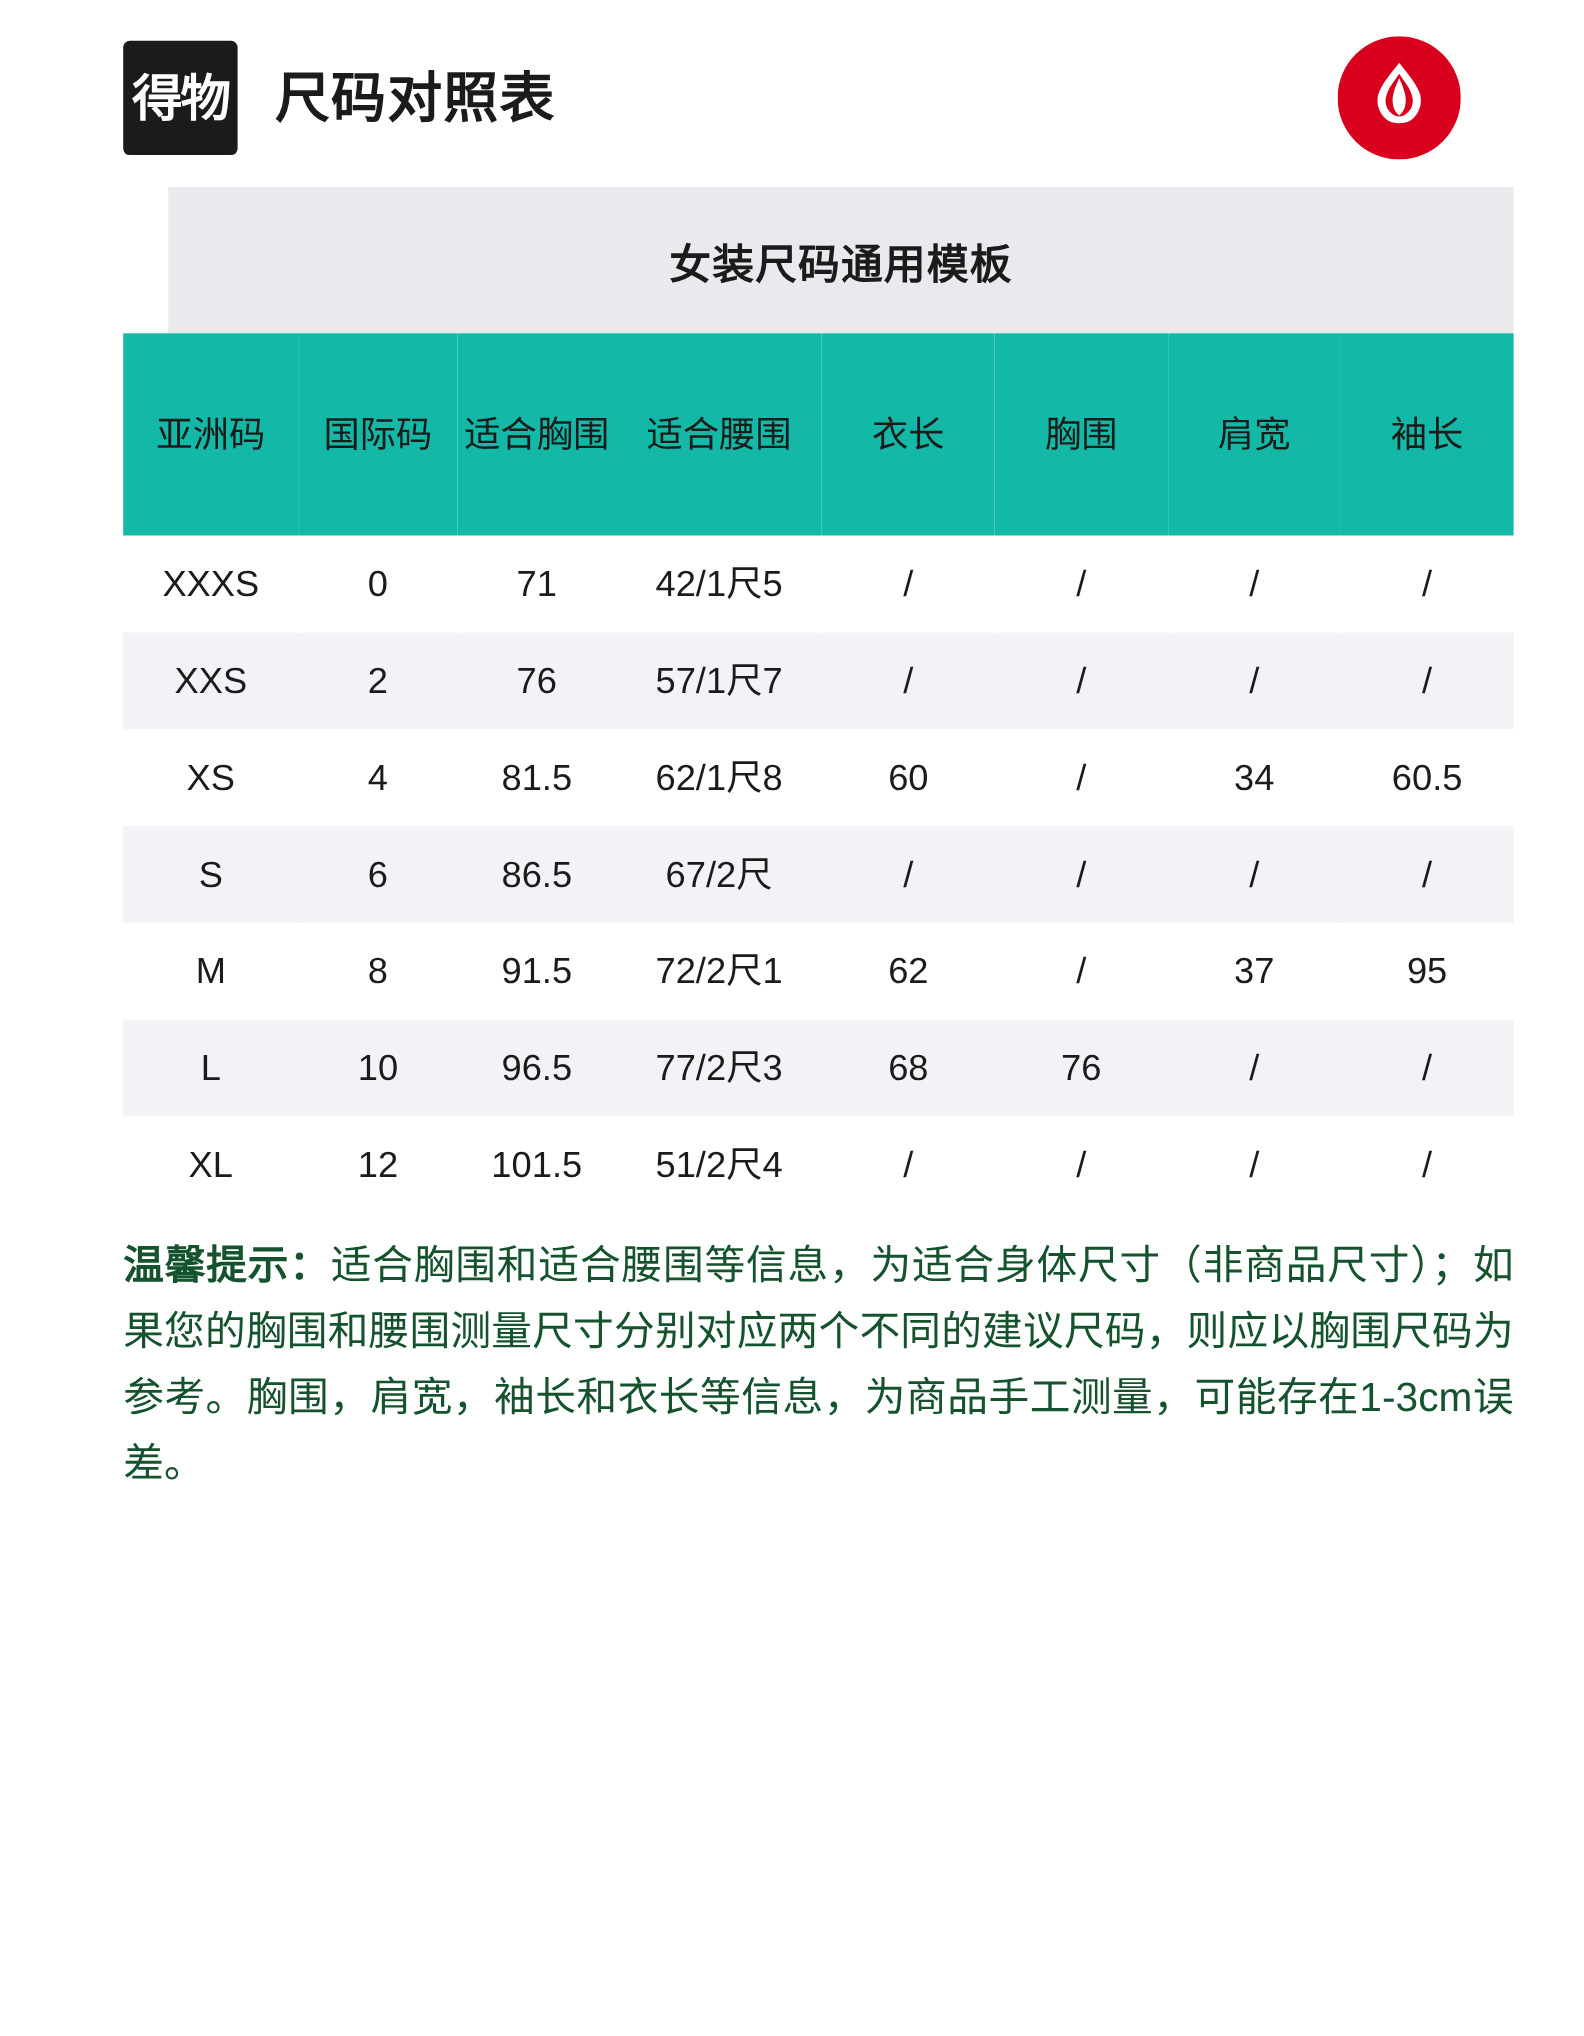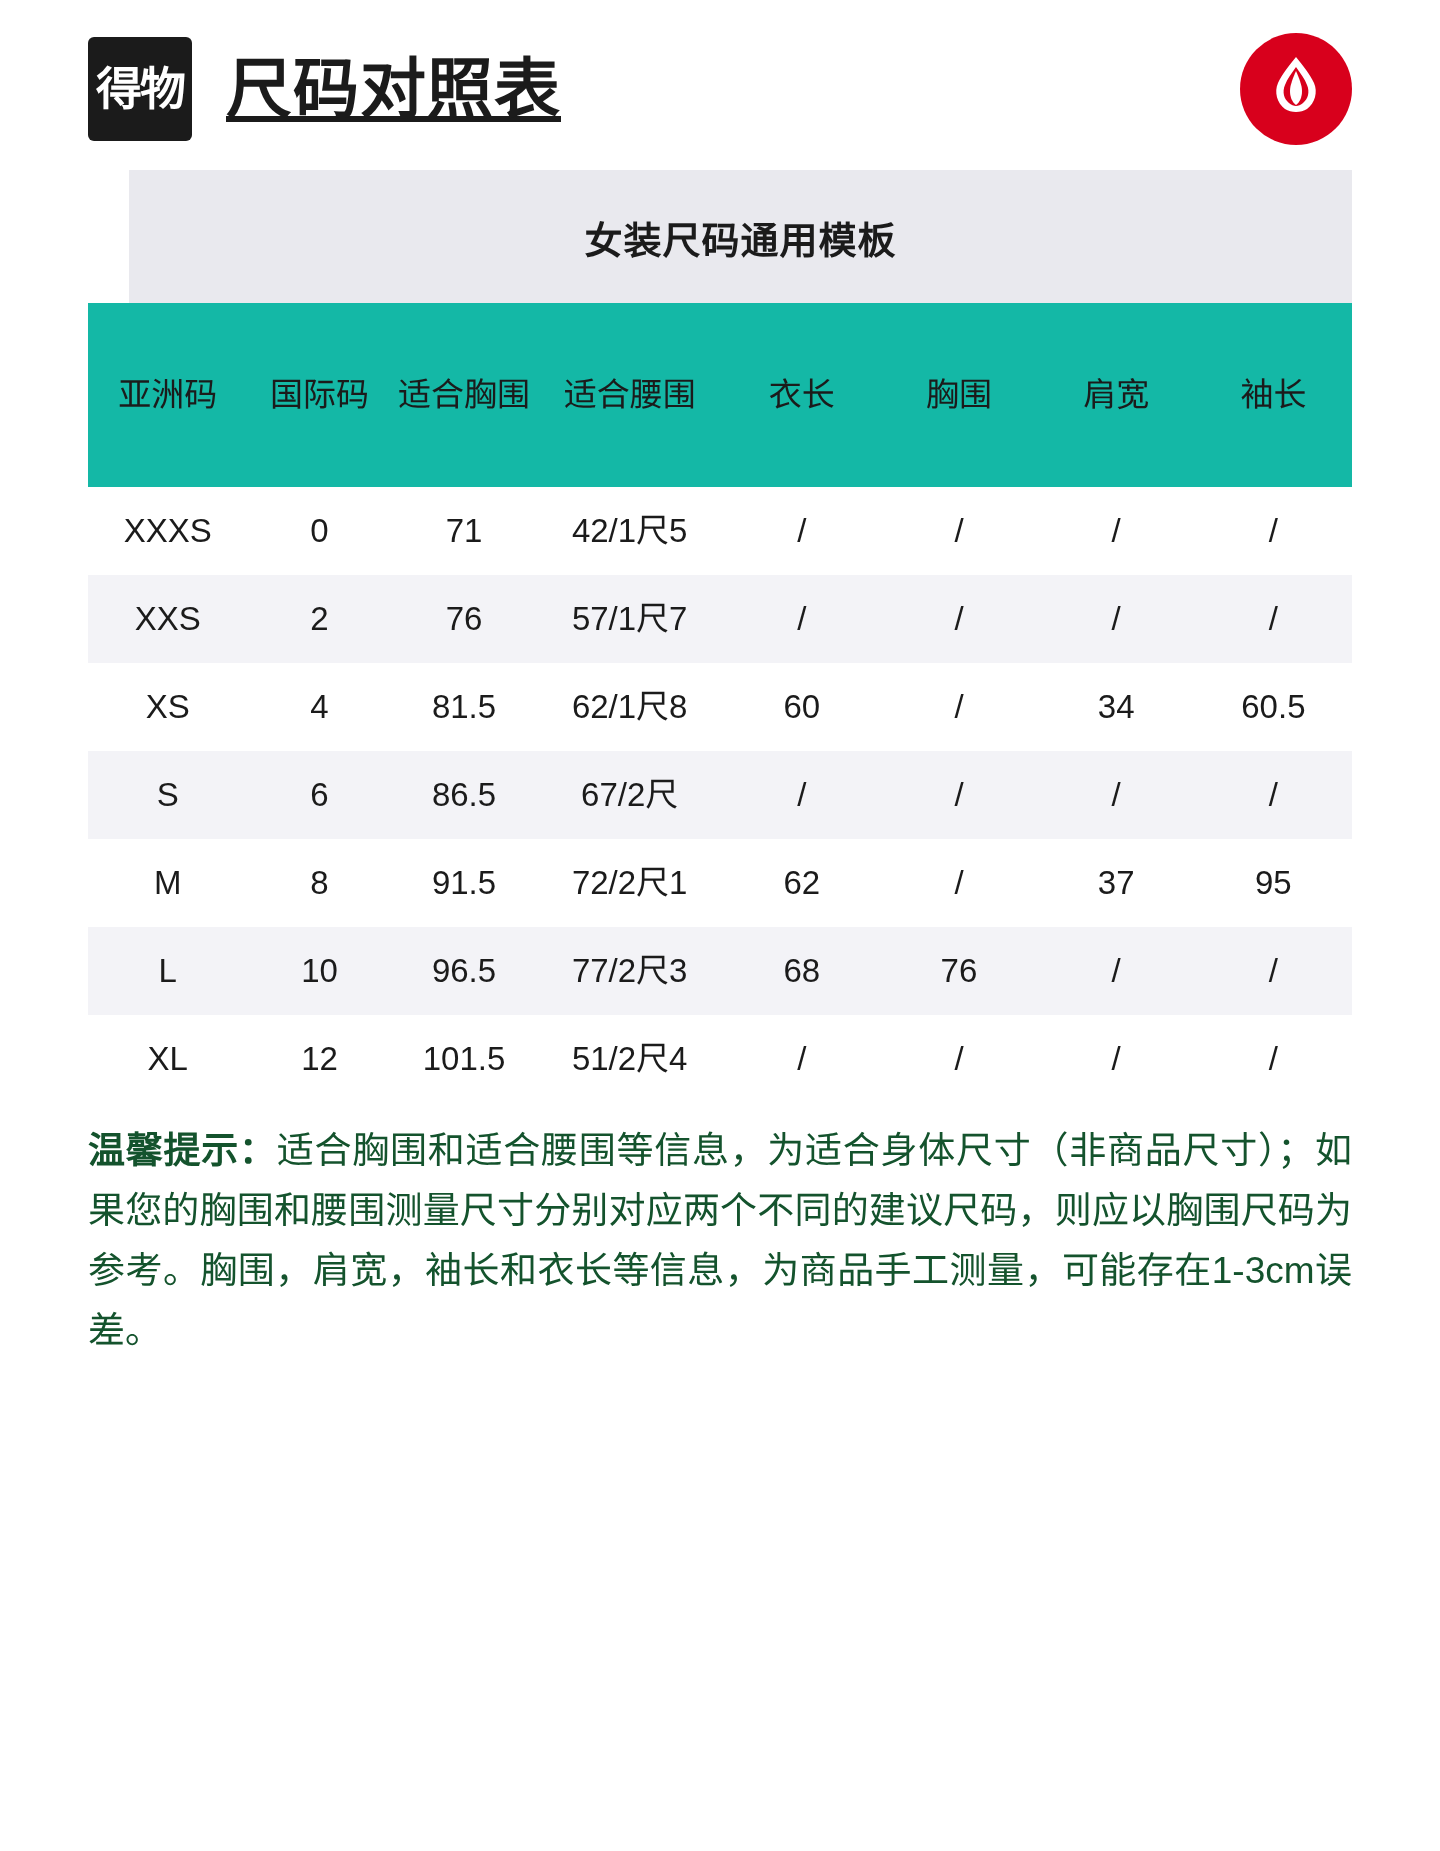--- a/index.html
+++ b/index.html
@@ -12,21 +12,21 @@
     height: 1851px;
     font-family: "Liberation Sans", "DejaVu Sans", sans-serif;
     color: #1b1b1b;
     -webkit-font-smoothing: antialiased;
   }
   .page {
     position: relative;
     width: 1440px;
     height: 1851px;
     box-sizing: border-box;
-    padding: 0 88px;
+    padding: 0 112px;
   }
 
   
   .header {
     display: flex;
     align-items: center;
     height: 170px;
     padding-top: 8px;
     box-sizing: border-box;
   }
@@ -42,27 +42,26 @@
   }
   .brand-badge span {
     color: #ffffff;
     font-size: 46px;
     font-weight: 700;
     letter-spacing: -2px;
     line-height: 1;
     font-family: "Liberation Sans", "DejaVu Sans", sans-serif;
   }
   .header-title {
-    font-size: 66px;
+    font-size: 50px;
     font-weight: 700;
     margin-left: 34px;
     letter-spacing: 1px;
     line-height: 1;
     white-space: nowrap;
-    text-decoration: underline;
   }
   .logo-wrap {
     margin-left: auto;
     width: 112px;
     height: 112px;
     flex: 0 0 auto;
     display: flex;
     align-items: center;
     justify-content: center;
   }

